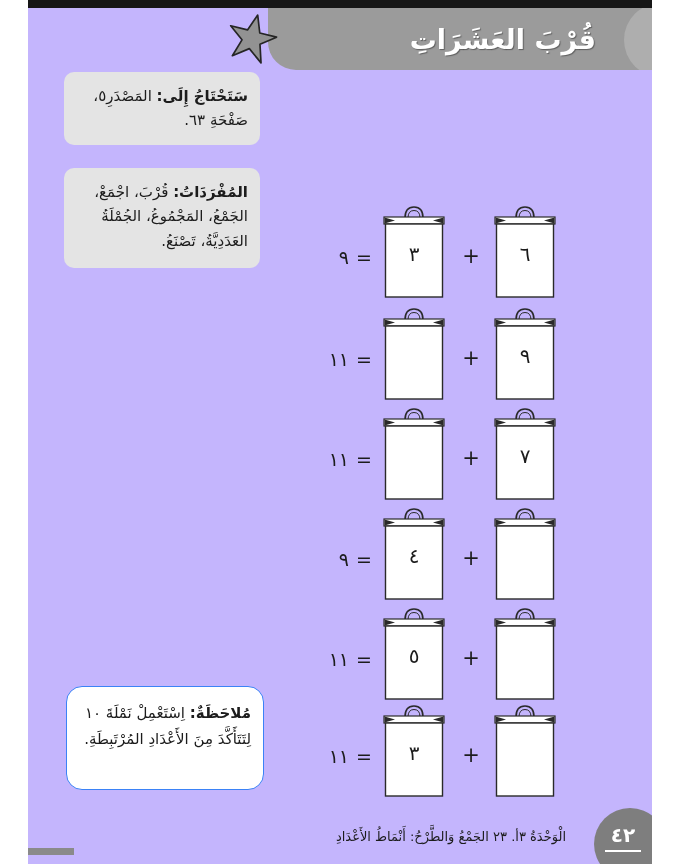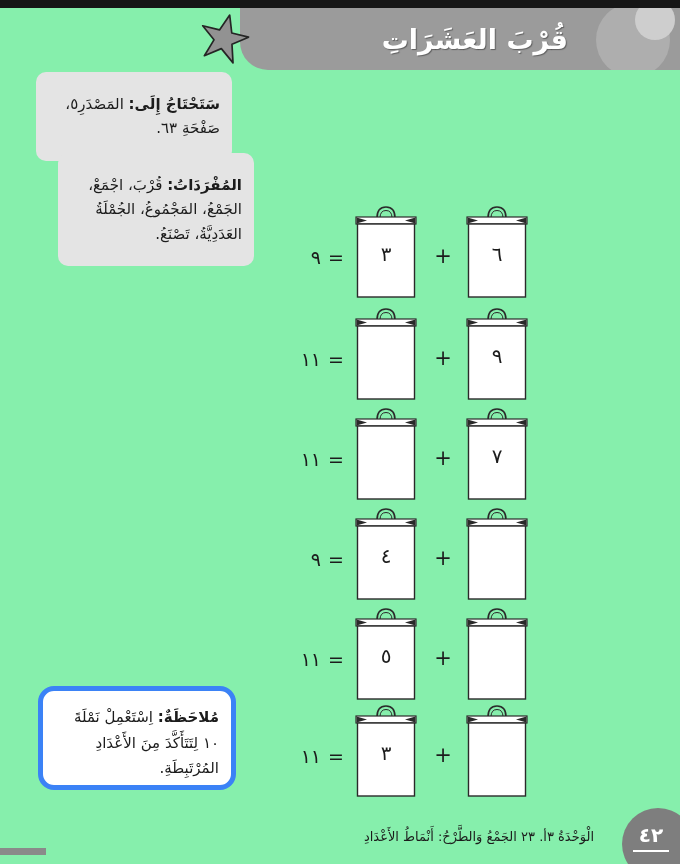--- a/index.html
+++ b/index.html
@@ -1,19 +1,19 @@
 <!DOCTYPE html>
 <html><head>
 <meta charset="utf-8">
 <style>
   * { margin:0; padding:0; box-sizing:border-box; }
   body { background:#ffffff; }
   .page {
-    position:relative; width:680px; height:864px; margin:0 auto;
-    background:#86efac; overflow:hidden;
+    position:relative; width:624px; height:864px; margin:0 auto;
+    background:#c4b5fd; overflow:hidden;
     font-family:"DejaVu Sans", sans-serif; color:#1c1c1c;
   }
   .top-bar { position:absolute; left:0; top:0; width:680px; height:8px; background:#161616; }
 
   
   .banner {
     position:absolute; left:240px; top:8px; width:440px; height:62px;
     background:#9b9b9b; border-bottom-left-radius:28px; overflow:hidden;
   }
   .banner .circle-lg { position:absolute; right:10px; top:-5px; width:74px; height:74px; border-radius:50%; background:#aeaeae; }
@@ -21,29 +21,29 @@
   .banner-title {
     position:absolute; right:112px; top:50%; transform:translateY(-50%);
     direction:rtl; color:#ffffff; font-size:27px; font-weight:bold;
     text-shadow:1px 1px 1px rgba(50,50,50,.55); white-space:nowrap;
   }
   .star { position:absolute; left:197px; top:11px; width:54px; height:54px; transform:rotate(14deg); }
 
   
   .side-box {
     position:absolute; left:36px; width:196px; background:#e4e4e4;
-    border-radius:10px; padding:20px 12px; direction:rtl; text-align:right;
+    border-radius:10px; padding:12px 12px; direction:rtl; text-align:right;
     font-size:15px; line-height:1.62;
   }
   .side-box .lbl { font-weight:bold; }
   .need-box  { top:72px;  min-height:68px; }
-  .vocab-box { top:153px; min-height:100px;margin-left:22px; }
+  .vocab-box { top:168px; min-height:100px; }
   .note-box {
     position:absolute; left:38px; top:686px; width:198px; height:104px;
-    background:#ffffff; border:5px solid #3b82f6; border-radius:16px;
+    background:#ffffff; border:1px solid #3b82f6; border-radius:16px;
     padding:14px 12px; direction:rtl; text-align:right; font-size:15px; line-height:1.7;
   }
   .note-box .lbl { font-weight:bold; }
 
   
   .intro {
     position:absolute; left:242px; top:82px; width:430px;
     direction:rtl; text-align:right; font-size:16.5px; line-height:31px;
   }
   .instruction {

